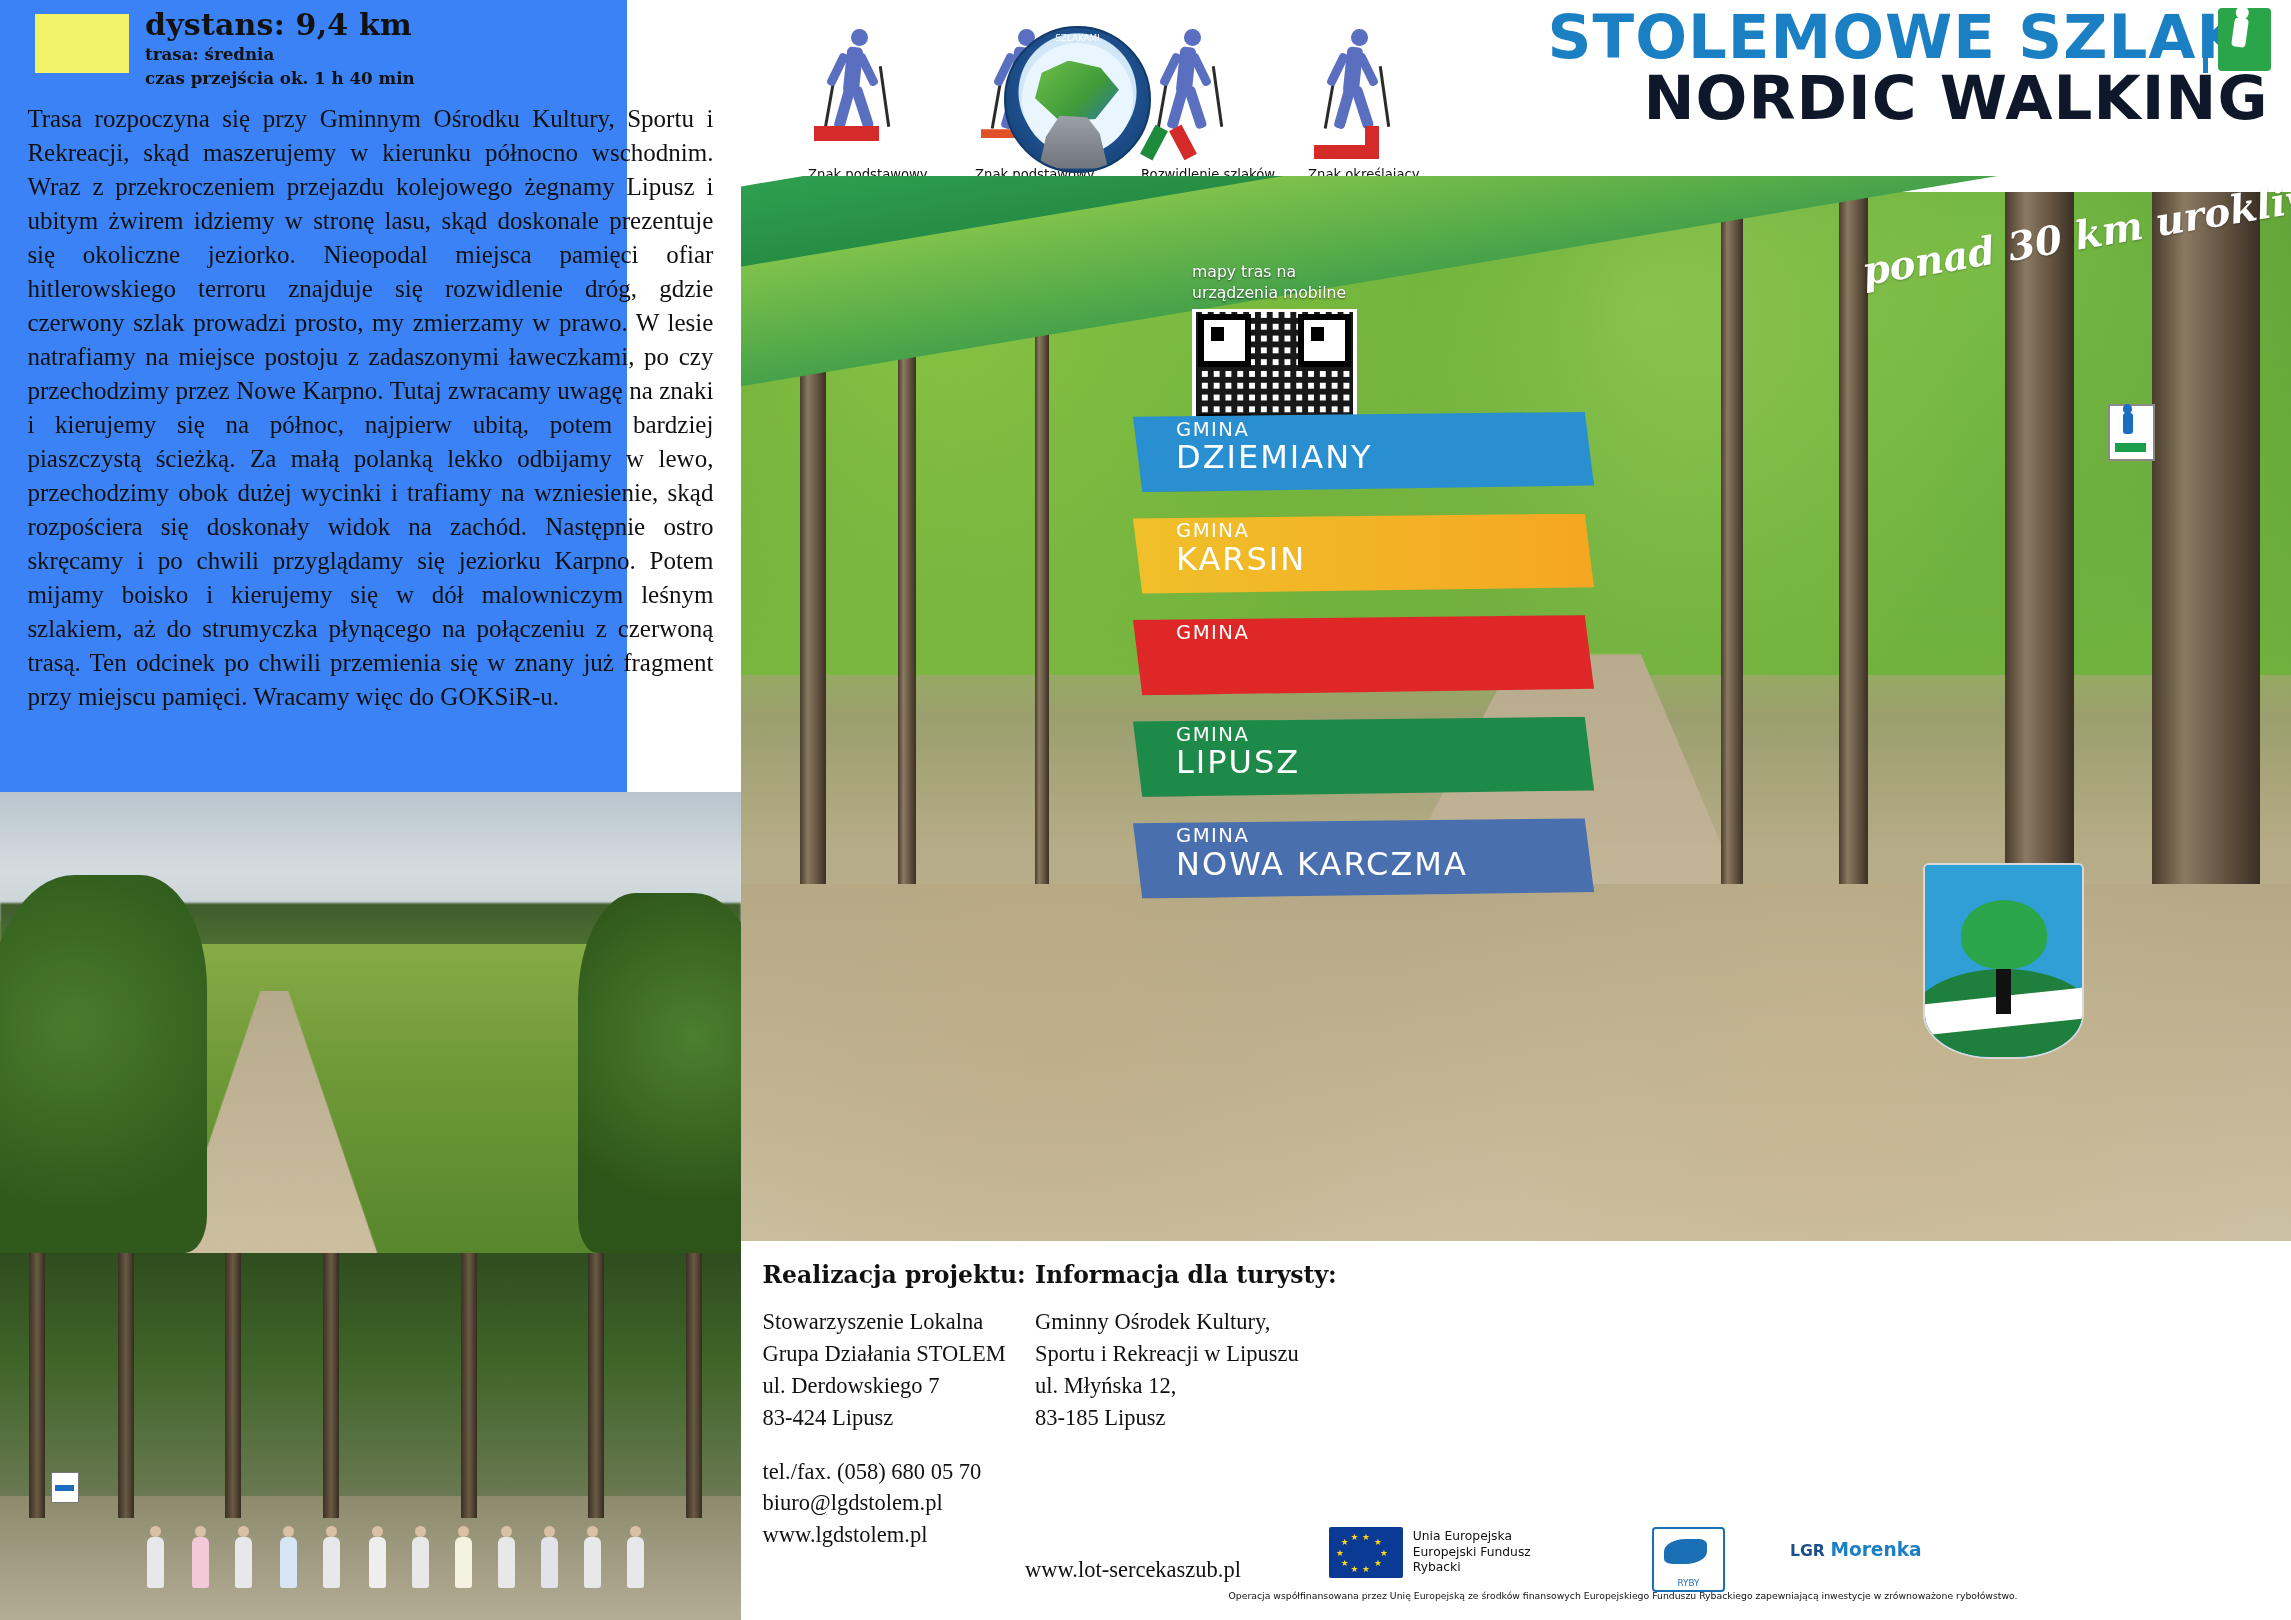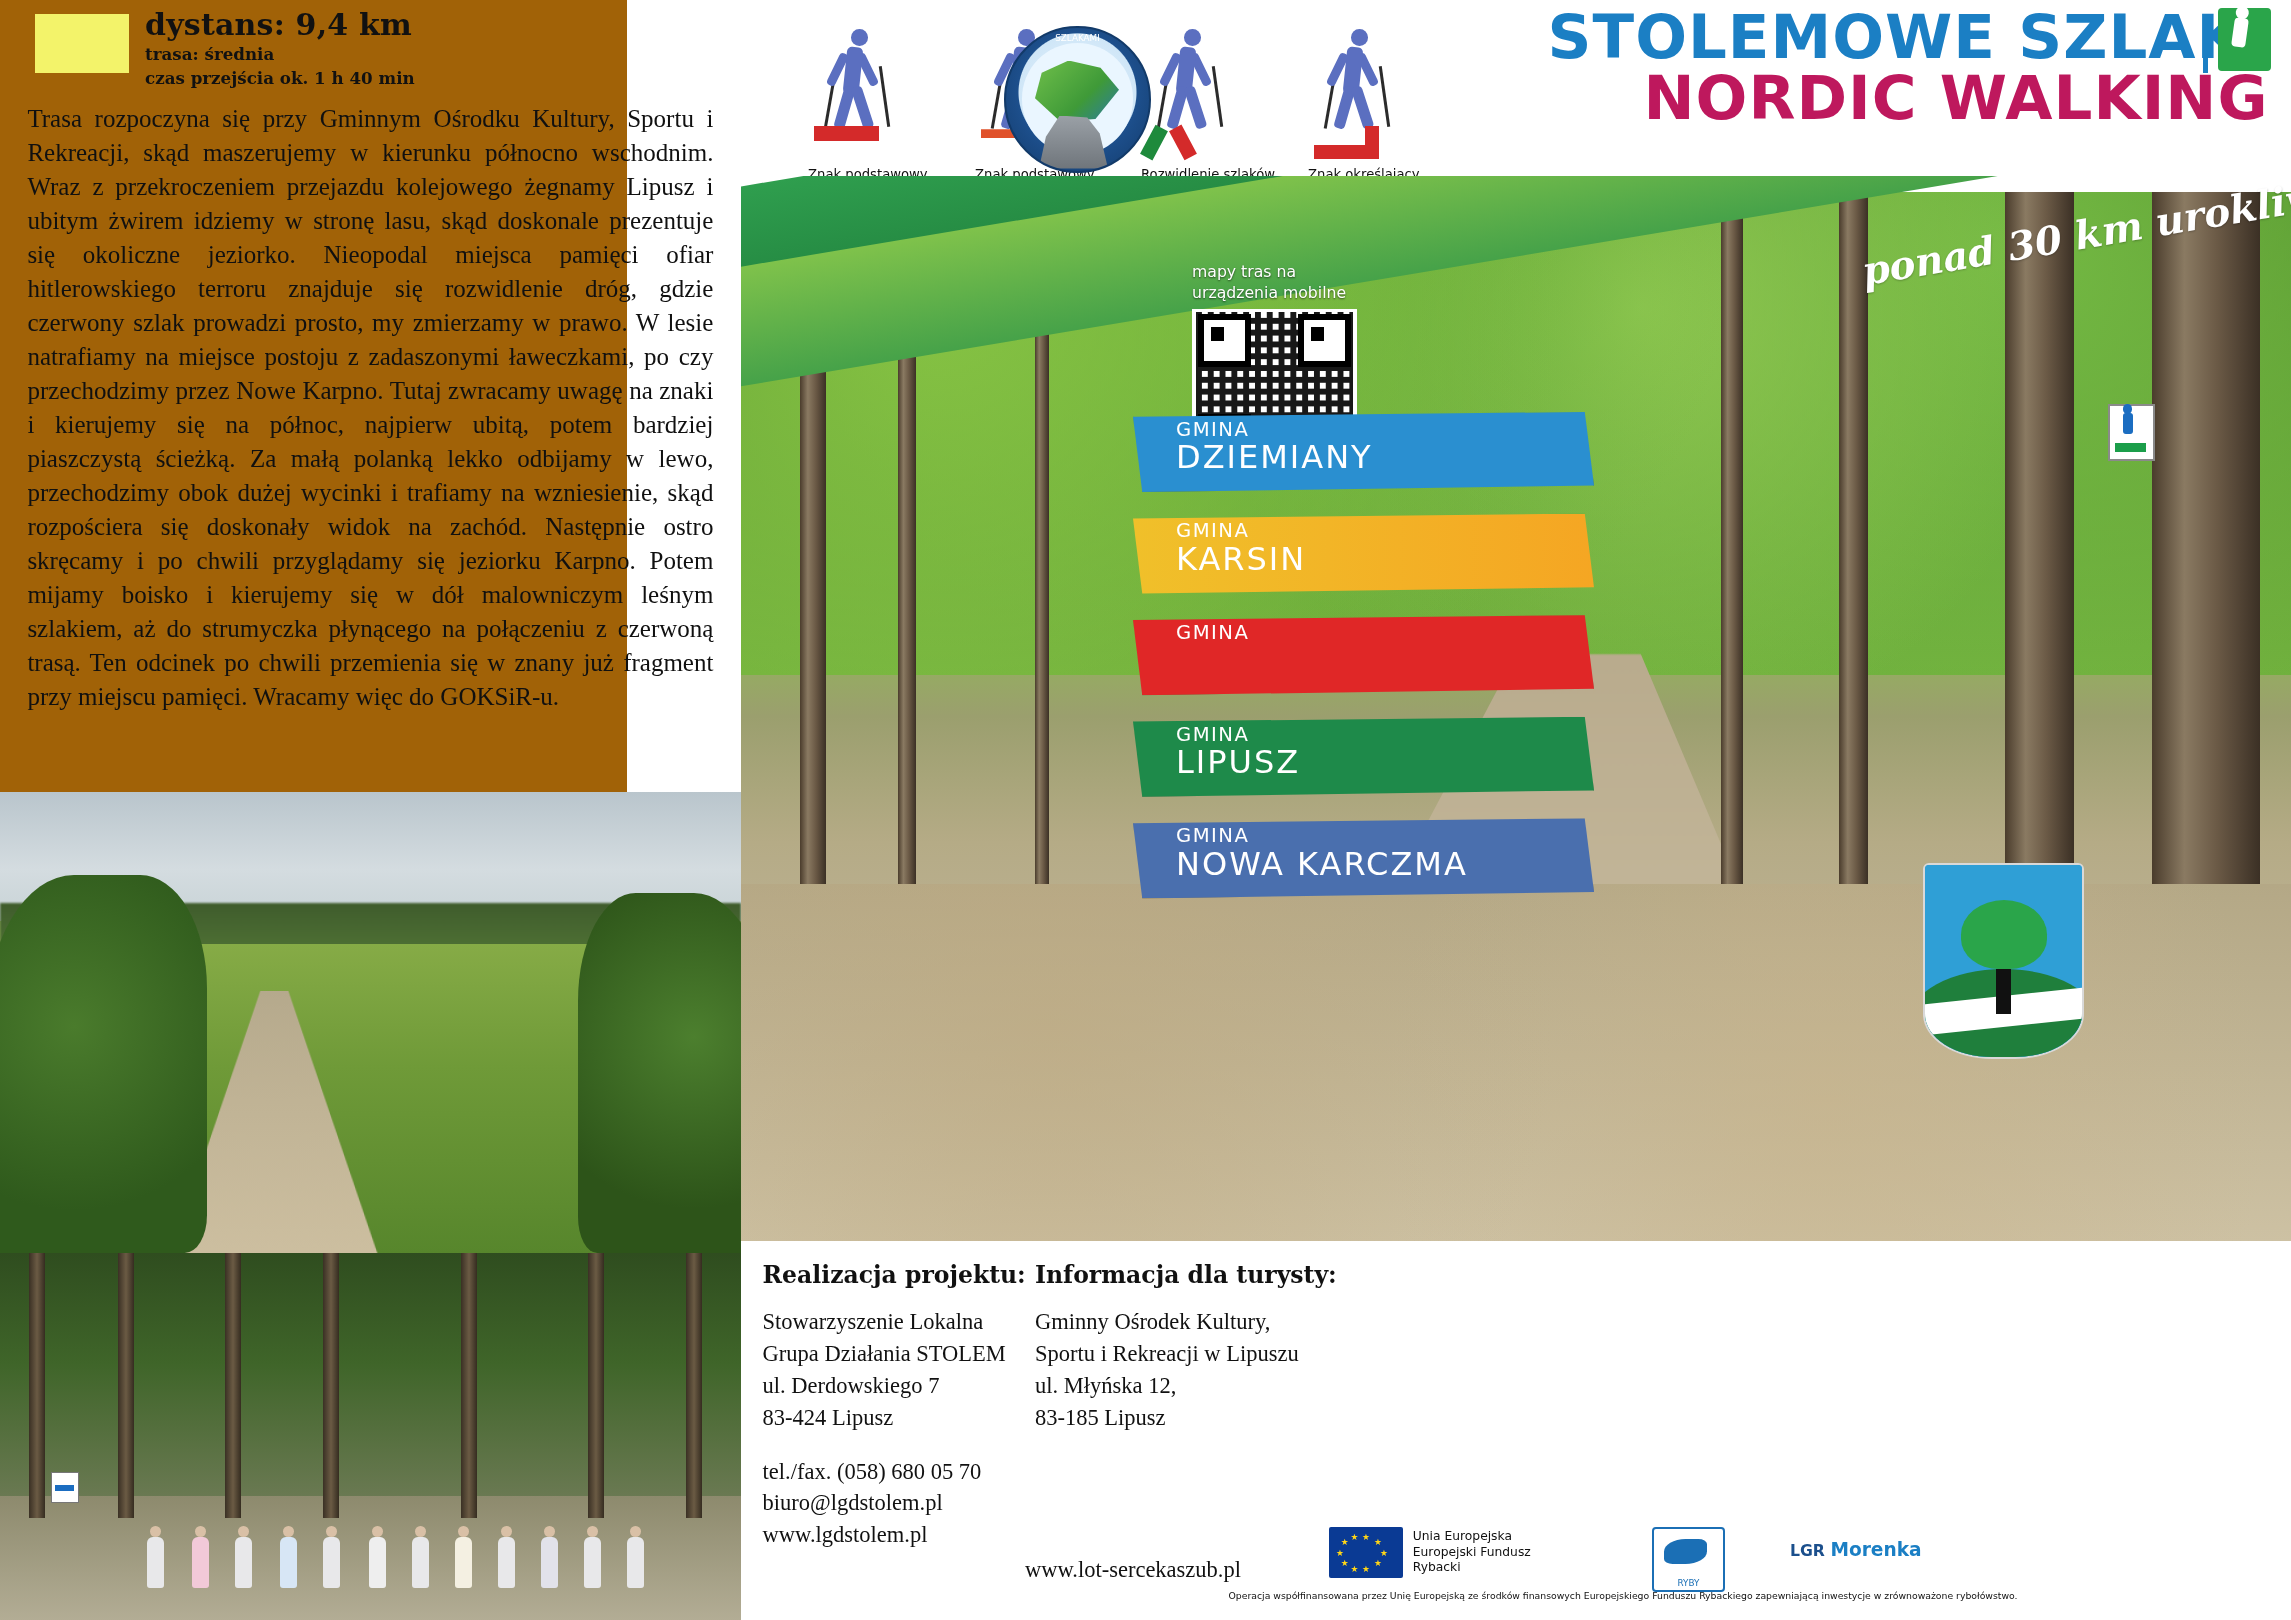--- a/index.html
+++ b/index.html
@@ -13,21 +13,21 @@
     position: relative;
     overflow: hidden;
     font-family: "Liberation Serif", serif;
   }
 
   
   .left-panel {
     position: absolute;
     left: 0; top: 0;
     width: 627px; height: 1620px;
-    background: #a16207;
+    background: #3b82f6;
   }
   .highlight-box {
     position: absolute;
     left: 35px; top: 13.7px;
     width: 94px; height: 59px;
     background: #f3f36a;
   }
   .route-head {
     position: absolute;
     left: 145px; top: 7.8px;
@@ -225,21 +225,21 @@
     text-align: right;
   }
   .title-line {
     font-family: "DejaVu Sans", sans-serif;
     font-weight: bold;
     font-size: 61px;
     letter-spacing: 1px;
     color: #1b7fc4;
     line-height: 1.0;
   }
-  .title-line.second { color:#be185d; }
+  .title-line.second { color:#0f172a; }
   .nw-badge {
     position:absolute; right: -2px; top: 2px;
     width: 53px; height: 63px; background:#2aa54a; border-radius:3.9px;
   }
   .nw-badge .fig {
     position:absolute; left: 15.7px; top: 9.8px; width: 13.7px; height: 29px;
     background:#fff; border-radius:3.9px; transform: rotate(8deg);
   }
   .nw-badge .fig::after {
     content:""; position:absolute; left:0; top:-11.8px; width:12.7px; height:12.7px; background:#fff; border-radius:50%;

